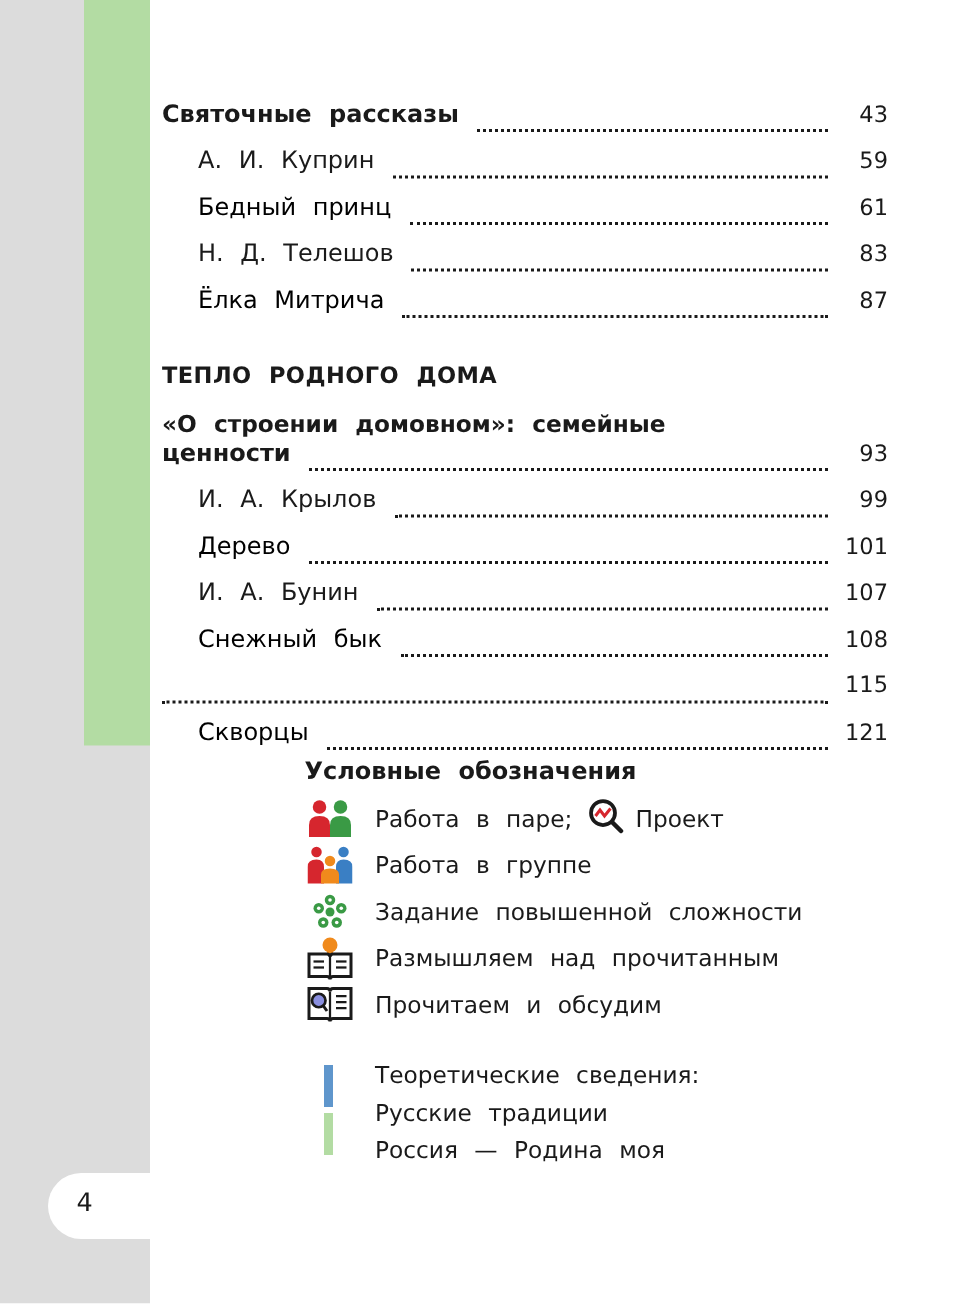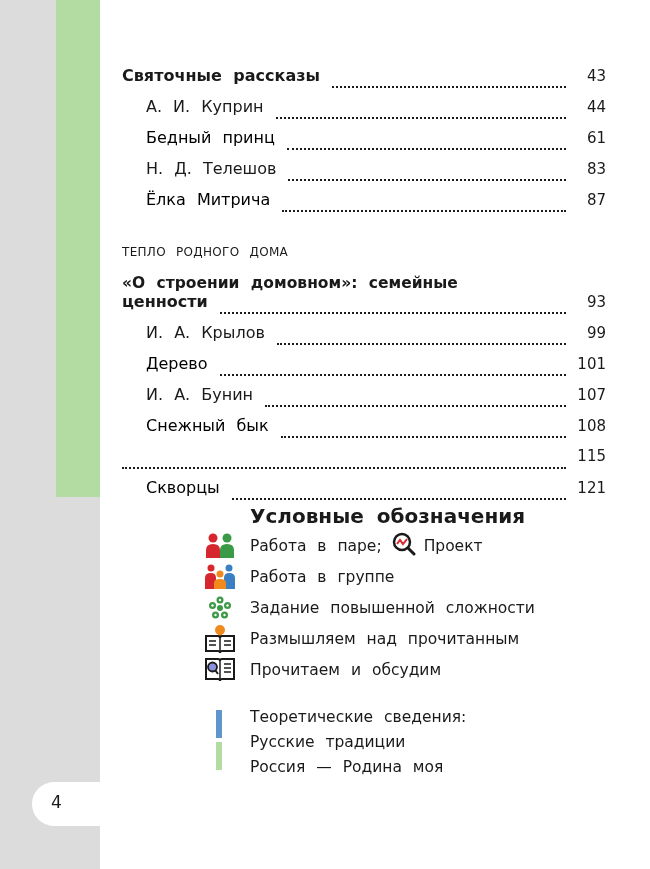--- a/index.html
+++ b/index.html
@@ -8,34 +8,34 @@
 
   .gray-margin { position: absolute; left: 0; top: 0; width: 100px; height: 869px; background: #dcdcdc; }
   .green-stripe { position: absolute; left: 56px; top: 0; width: 44px; height: 497px; background: #b3dca3; }
 
   .page-num-tab {
     position: absolute; left: 32px; top: 782px; width: 68px; height: 44px;
     background: #ffffff; border-radius: 22px 0 0 22px;
   }
   .page-num { position: absolute; left: 51px; top: 792px; font-size: 17px; color: #1a1a1a; }
 
-  .toc { position: absolute; left: 122px; top: 66px; width: 484px; }
+  .toc { position: absolute; left: 108px; top: 66px; width: 484px; }
   .row { display: flex; align-items: baseline; height: 31px; font-size: 16px; word-spacing: 6px; white-space: nowrap; }
   .row .title { flex: 0 0 auto; padding-right: 12px; }
   .row .dots { flex: 1 1 auto; overflow: hidden; border-bottom: 2px dotted #1a1a1a; height: 0; margin-bottom: 4px; transform: translateY(0); align-self: flex-end; margin-bottom: 9px; }
   .row .page { flex: 0 0 auto; padding-left: 10px; font-size: 15px; min-width: 40px; text-align: right; word-spacing: 0; }
   .row.indent .title { padding-left: 24px; }
   .row.bold .title { font-weight: bold; }
   .row.green .title { color: #000000; }
 
-  .section-head { font-weight: normal; font-size: 12px; height: 34px; display: flex; align-items: flex-end; padding-bottom: 6px; margin-top: 10px; word-spacing: 6px; letter-spacing: 0.3px; }
+  .section-head { font-weight: bold; font-size: 15px; height: 34px; display: flex; align-items: flex-end; padding-bottom: 6px; margin-top: 10px; word-spacing: 6px; letter-spacing: 0.3px; }
   .multi-head { font-weight: bold; font-size: 15.5px; height: 27px; display: flex; align-items: flex-end; word-spacing: 6px; }
 
   .legend { position: absolute; left: 203px; top: 504px; width: 380px; }
-  .legend-title { font-weight: bold; font-size: 20px; margin-left: 47px; height: 26px; word-spacing: 6px; }
+  .legend-title { font-weight: bold; font-size: 16px; height: 26px; word-spacing: 6px; }
   .legend-row { display: flex; align-items: center; height: 31px; font-size: 15.5px; word-spacing: 6px; white-space: nowrap; }
   .legend-row .ic { width: 34px; height: 28px; margin-right: 13px; display: flex; align-items: center; justify-content: center; }
   .legend-row .ic svg { display: block; }
   .inline-ic { display: inline-block; vertical-align: middle; margin: 0 8px 0 10px; }
   .theory { margin-left: 47px; font-size: 15.5px; word-spacing: 6px; line-height: 25px; }
   .bar-blue { position: absolute; left: 13px; top: 206px; width: 6px; height: 28px; background: #5f96cc; }
   .bar-green { position: absolute; left: 13px; top: 238px; width: 6px; height: 28px; background: #b3dca3; }
 </style>
 </head>
 <body>
@@ -47,21 +47,21 @@
 
 <div class="toc">
   <div class="row bold">
     <span class="title">Святочные рассказы</span>
     <span class="dots"></span>
     <span class="page">43</span>
   </div>
   <div class="row indent">
     <span class="title">А. И. Куприн</span>
     <span class="dots"></span>
-    <span class="page">44</span>
+    <span class="page">59</span>
   </div>
   <div class="row indent green">
     <span class="title">Бедный принц</span>
     <span class="dots"></span>
     <span class="page">61</span>
   </div>
   <div class="row indent">
     <span class="title">Н. Д. Телешов</span>
     <span class="dots"></span>
     <span class="page">83</span>

